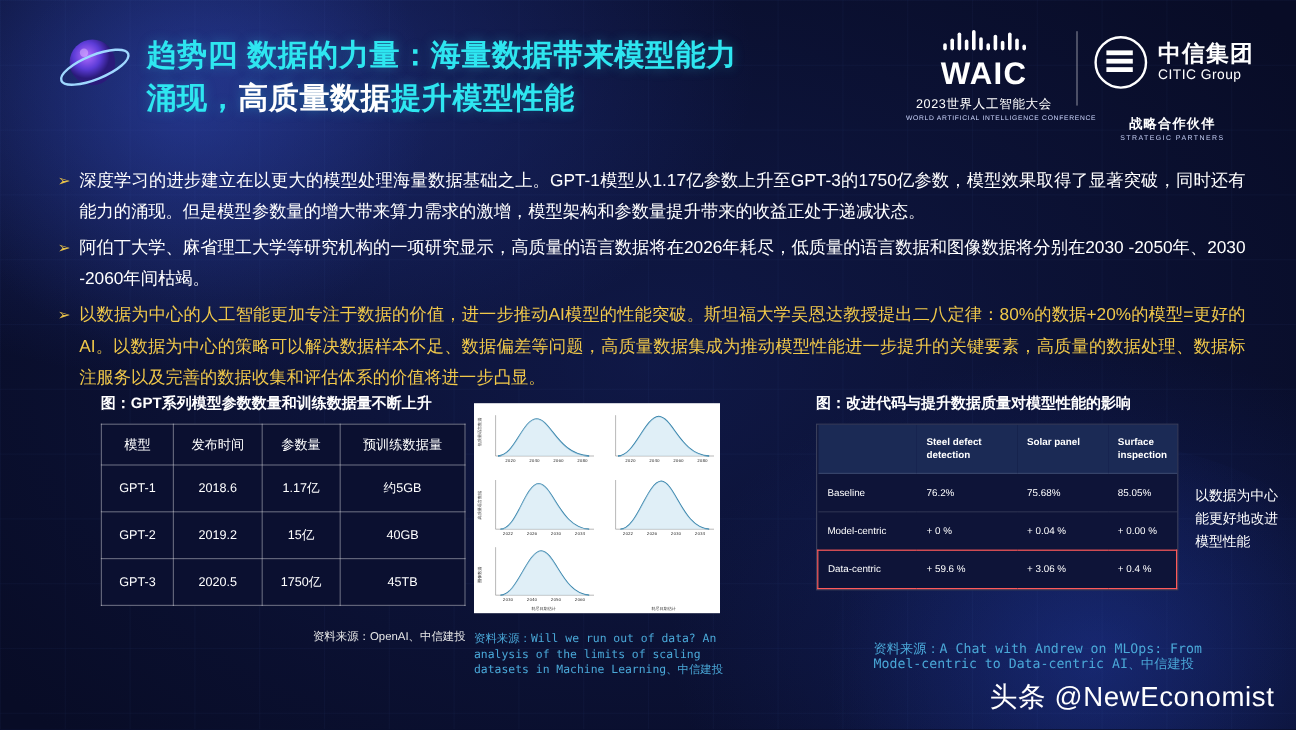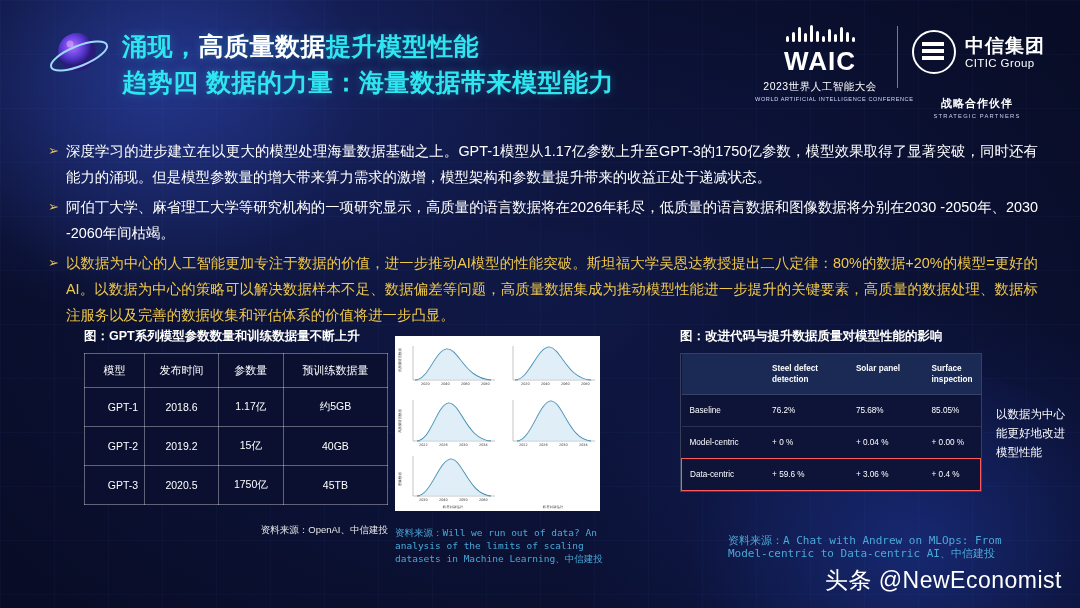--- a/index.html
+++ b/index.html
@@ -71,21 +71,21 @@
   .fig-cap{font-size:12.5px;color:#ffffff;font-weight:bold;}
   .fig1{position:absolute;left:84px;top:328px;}
   .fig2{position:absolute;left:395px;top:328px;}
   .fig3{position:absolute;left:680px;top:328px;}
 
   
   .t1{border-collapse:collapse;margin-top:8px;width:304px;background:#0b1030;}
   .t1 th,.t1 td{border:1px solid rgba(255,255,255,0.35);color:#fff;font-size:10.5px;
     padding:12px 6px;text-align:center;font-weight:normal;}
   .t1 th{font-size:11px;padding:9px 4px;}
-  .t1 td.first{text-align:right;}
+  .t1 td.first{text-align:center;}
   .src1{position:absolute;right:0;top:196px;font-size:9.5px;color:#e8e8e8;white-space:nowrap;}
 
   
   .f2box{margin-top:8px;width:205px;height:175px;background:#ffffff;position:relative;overflow:hidden;}
   .src2{position:absolute;left:0;top:198px;width:230px;font-size:9.5px;color:#4aa8d8;line-height:13px;
     font-family:"DejaVu Sans Mono","Liberation Mono",monospace;}
 
   
   .t3wrap{margin-top:8px;width:300px;background:#0e1438;border:1px solid rgba(255,255,255,0.18);}
   .t3{border-collapse:collapse;width:300px;}
@@ -118,24 +118,24 @@
           <stop offset="60%" stop-color="#5b3bd6"></stop>
           <stop offset="100%" stop-color="#2a1a7a"></stop>
         </radialGradient>
       </defs>
       <circle cx="29" cy="28" r="19" fill="url(#pg)"></circle>
       <ellipse cx="31" cy="32" rx="30" ry="10" fill="none" stroke="#9fd8ff" stroke-width="2" transform="rotate(-22 31 32)"></ellipse>
       <circle cx="22" cy="20" r="3.5" fill="#d9b7ff" opacity="0.55"></circle>
     </svg>
 
     <div class="title-block">
+      <div class="title-line">趋势四 数据的力量：海量数据带来模型能力</div>
       <div class="title-line">
         <span>涌现</span><span class="comma">，</span><span class="hl">高质量数据</span><span>提升模型性能</span>
       </div>
-      <div class="title-line">趋势四 数据的力量：海量数据带来模型能力</div>
     </div>
 
     <div class="waic">
       <div class="waic-dots">
         <i style="height:6px"></i>
           <i style="height:10px"></i>
           <i style="height:15px"></i>
           <i style="height:9px"></i>
         <i style="height:17px"></i>
           <i style="height:11px"></i>

